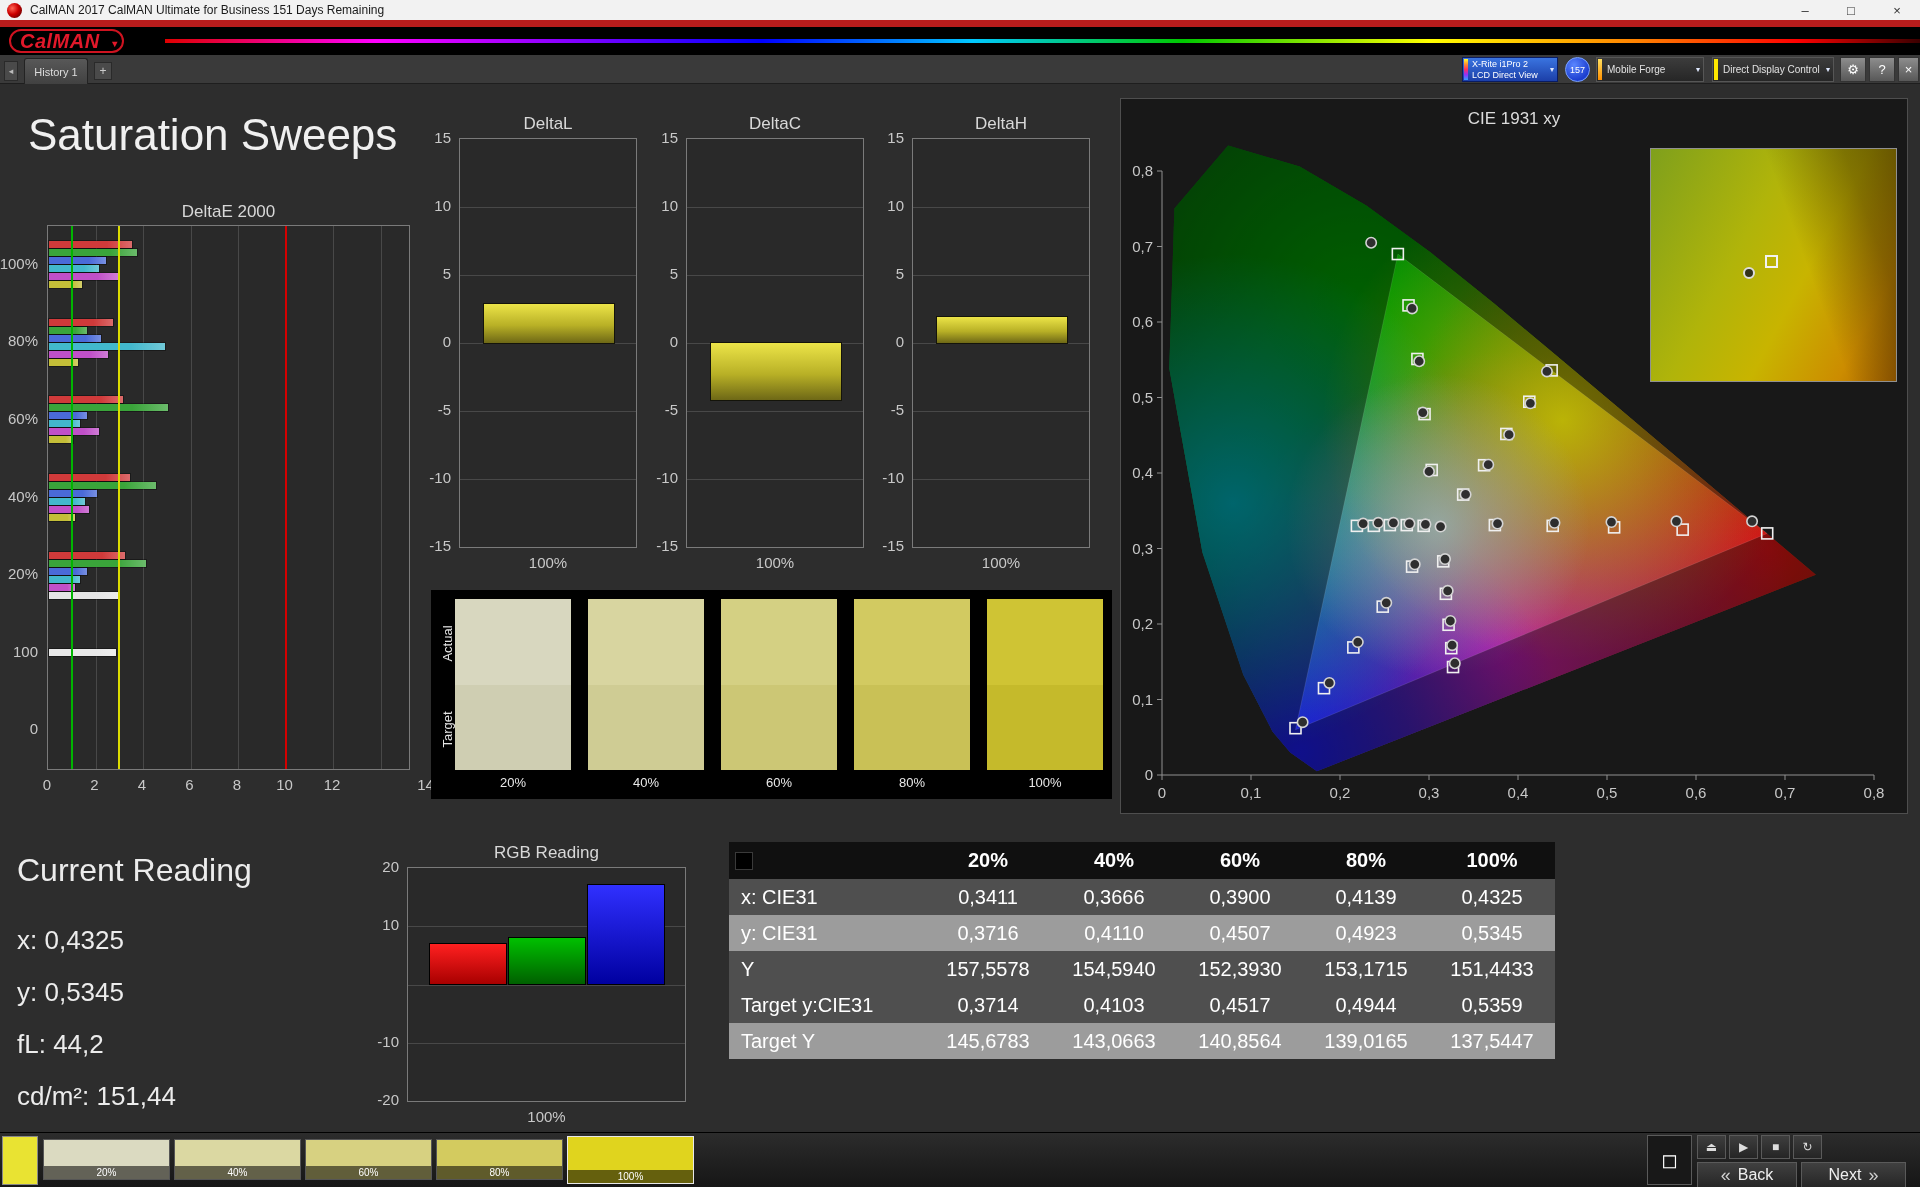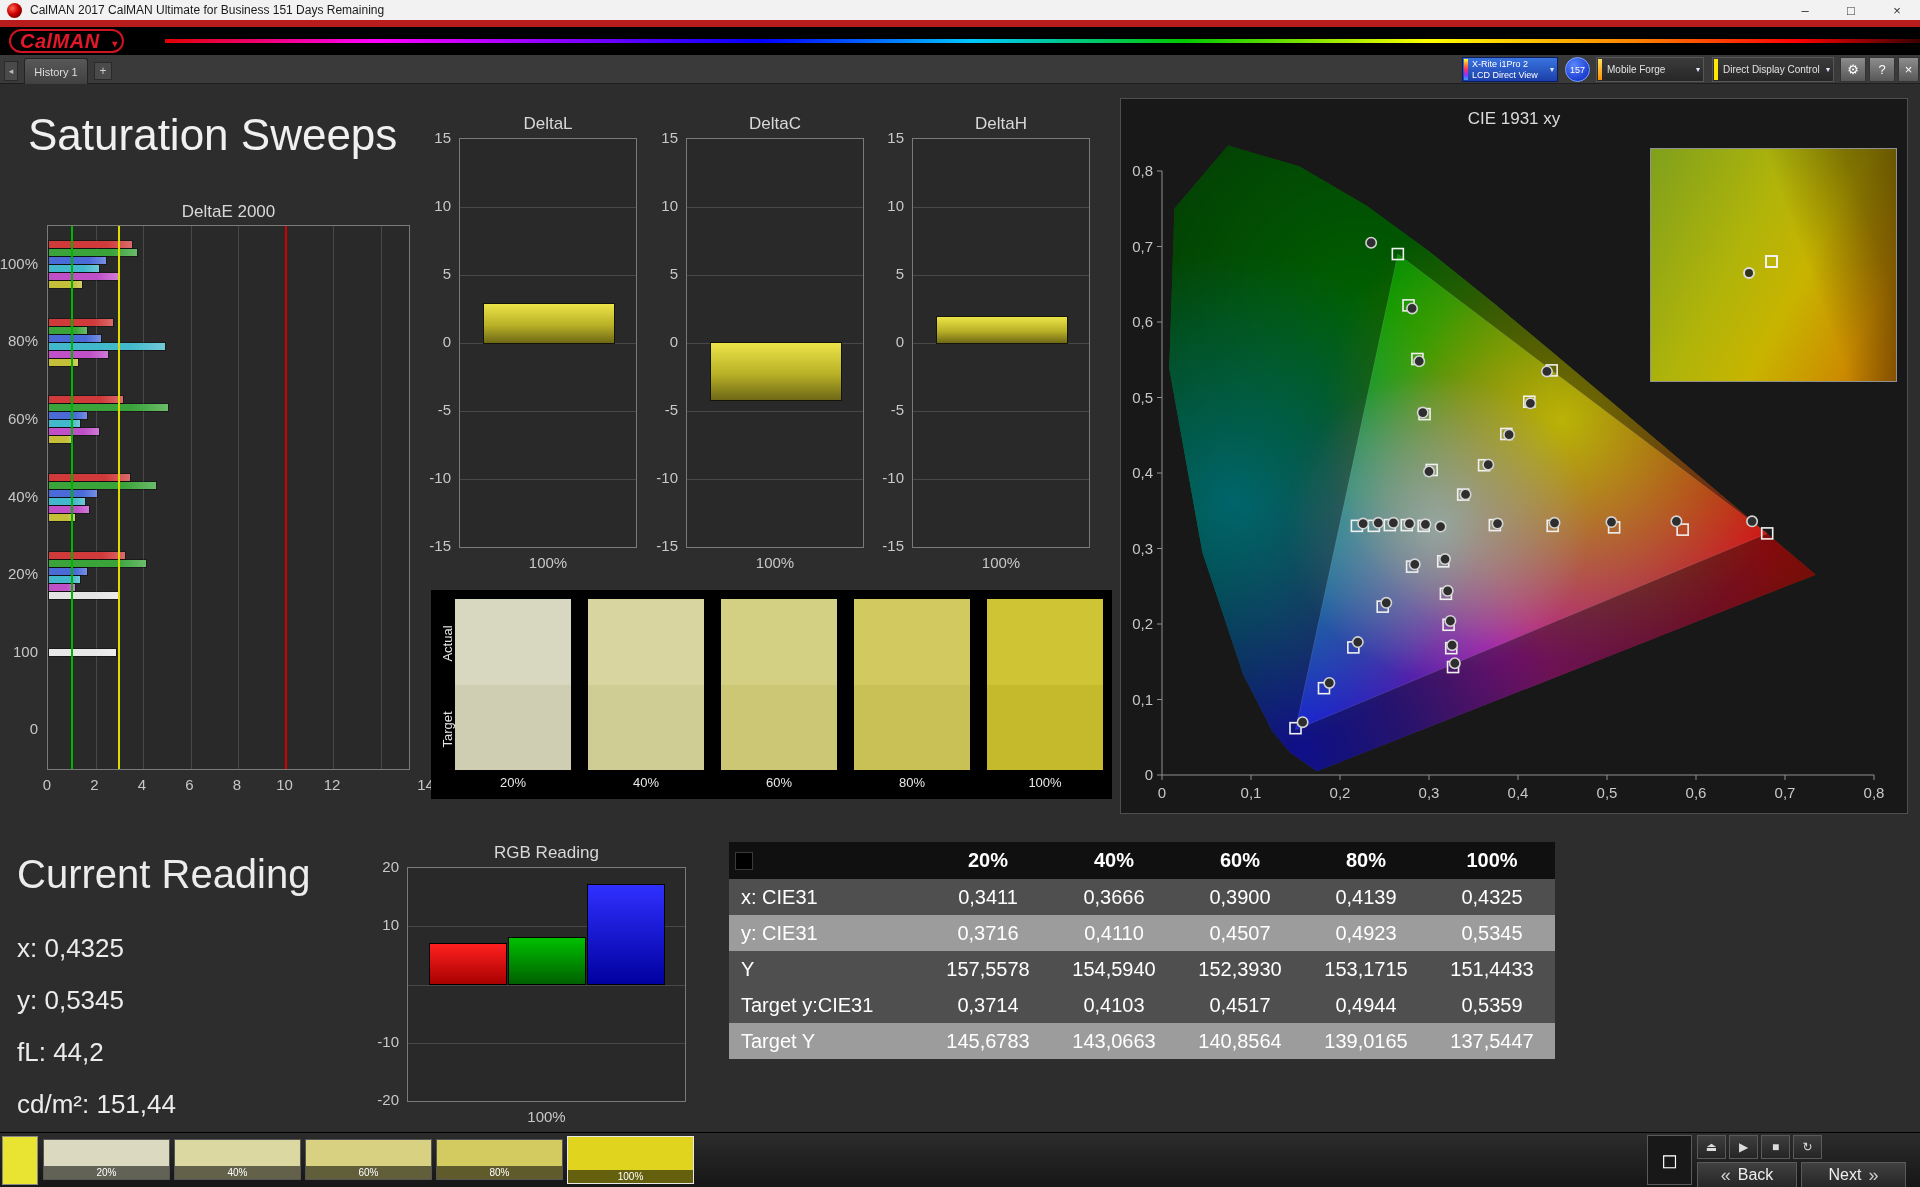--- a/index.html
+++ b/index.html
@@ -77,21 +77,21 @@
 .cie-title{position:absolute;top:10px;left:0;width:100%;text-align:center;font-size:17px;color:#dcdcdc}
 #cie-svg{position:absolute;left:0;top:0}
 #cie-svg text{font-family:"Liberation Sans",sans-serif}
 .cie-inset{position:absolute;left:529px;top:49px;width:247px;height:234px;border:1px solid #909090;overflow:hidden;background:linear-gradient(118deg,#7fa01c 0%,#b0b40a 38%,#c8b400 60%,#cc8c00 84%,#a86400 100%)}
 .cie-inset::after{content:"";position:absolute;inset:0;background:linear-gradient(250deg,rgba(25,18,0,.55) 0%,rgba(25,18,0,.4) 16%,rgba(0,0,0,0) 40%)}
 .inset-square{position:absolute;left:114px;top:106px;width:13px;height:13px;border:2px solid #f2f2f2;z-index:2}
 .inset-circle{position:absolute;left:92px;top:118px;width:12px;height:12px;border:2px solid #dcdcdc;border-radius:50%;background:#33331a;z-index:2}
 
 
 .current-reading{position:absolute;left:17px;top:768px;color:#ececec}
-.cr-heading{font-size:40px;margin-bottom:36px}
+.cr-heading{font-size:32px;margin-bottom:36px}
 .cr-line{font-size:26px;height:52px}
 
 
 #rgb-title{left:407px;top:759px;width:279px}
 #rgb-ylabels{position:absolute;left:369px;top:783px;width:34px;height:235px}
 #rgb-plot{position:absolute;left:407px;top:783px;width:279px;height:235px;border:1px solid #7a7a7a;background:#292929}
 #rgb-xlabel{position:absolute;left:407px;top:1024px;width:279px;text-align:center;font-size:15px;color:#c8c8c8}
 .rgbbar{position:absolute;box-shadow:0 0 0 1px #000}
 
 

